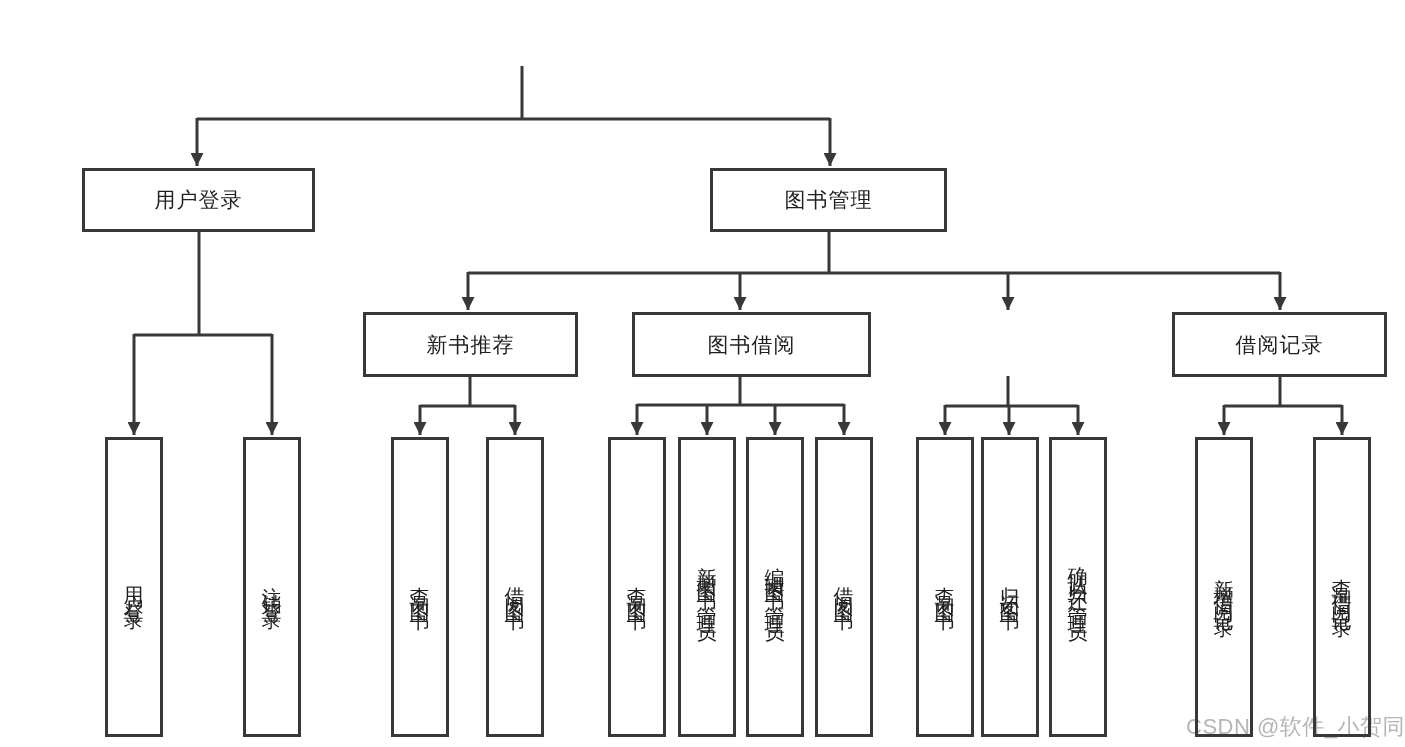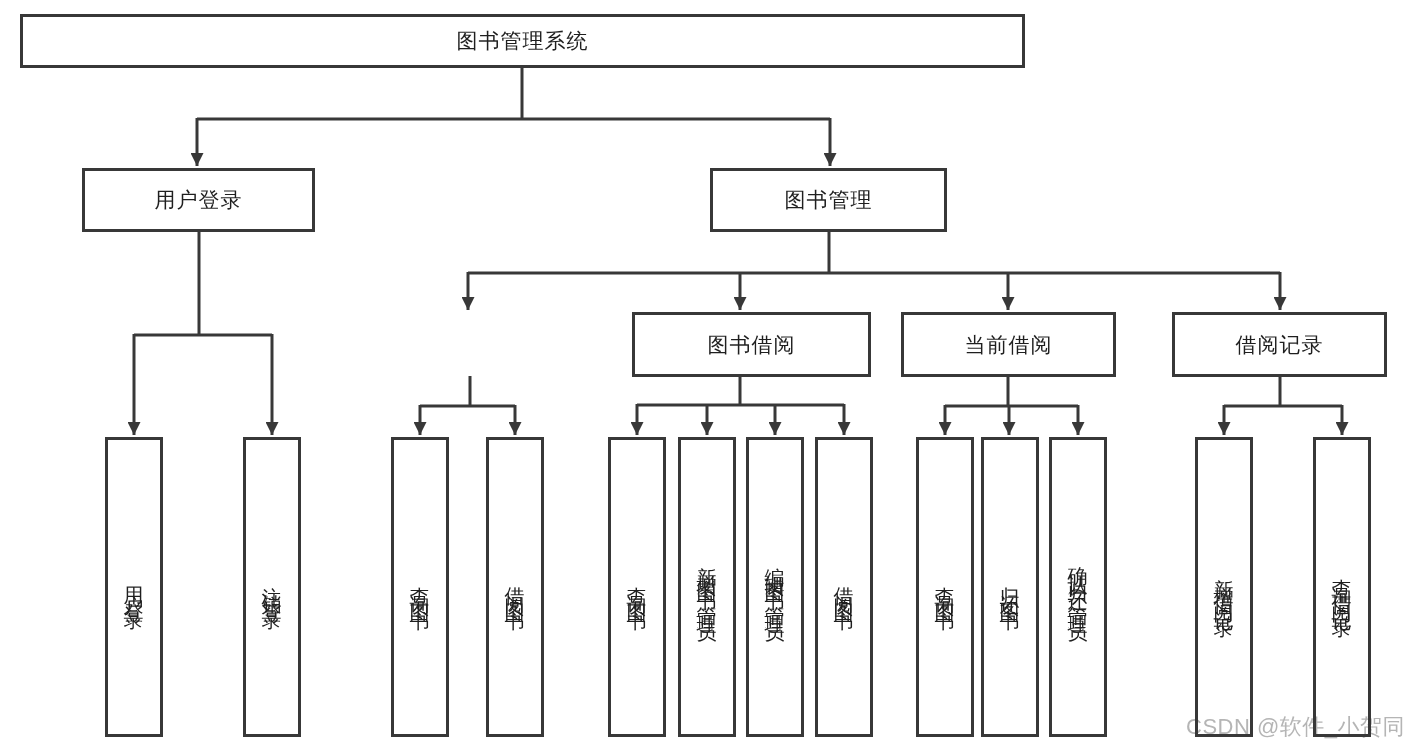--- a/index.html
+++ b/index.html
@@ -97,27 +97,26 @@
       <line x1="945" y1="405" x2="945" y2="435" marker-end="url(#arrow)"></line>
       <line x1="1009" y1="405" x2="1009" y2="435" marker-end="url(#arrow)"></line>
       <line x1="1078" y1="405" x2="1078" y2="435" marker-end="url(#arrow)"></line>
 
       <path d="M1280 376 L1280 406 M1224 406 L1342 406"></path>
       <line x1="1224" y1="405" x2="1224" y2="435" marker-end="url(#arrow)"></line>
       <line x1="1342" y1="405" x2="1342" y2="435" marker-end="url(#arrow)"></line>
     </g>
   </svg>
 
-  <div class="node h" style="left:20px; top:14px; width:1005px; height:54px;">图书管理系统</div>
 
   <div class="node h" style="left:82px; top:168px; width:233px; height:64px;">用户登录</div>
   <div class="node h" style="left:710px; top:168px; width:237px; height:64px;">图书管理</div>
 
+  <div class="node h" style="left:363px; top:312px; width:215px; height:65px;">新书推荐</div>
   <div class="node h" style="left:632px; top:312px; width:239px; height:65px;">图书借阅</div>
-  <div class="node h" style="left:901px; top:312px; width:215px; height:65px;">当前借阅</div>
   <div class="node h" style="left:1172px; top:312px; width:215px; height:65px;">借阅记录</div>
 
   <div class="node v" style="left:105px; top:437px; width:58px; height:300px;">用户登录</div>
   <div class="node v" style="left:243px; top:437px; width:58px; height:300px;">注销登录</div>
 
   <div class="node v" style="left:391px; top:437px; width:58px; height:300px;">查询图书</div>
   <div class="node v" style="left:486px; top:437px; width:58px; height:300px;">借阅图书</div>
 
   <div class="node v" style="left:608px; top:437px; width:58px; height:300px;">查询图书</div>
   <div class="node v" style="left:678px; top:437px; width:58px; height:300px;">新增图书（管理员）</div>

